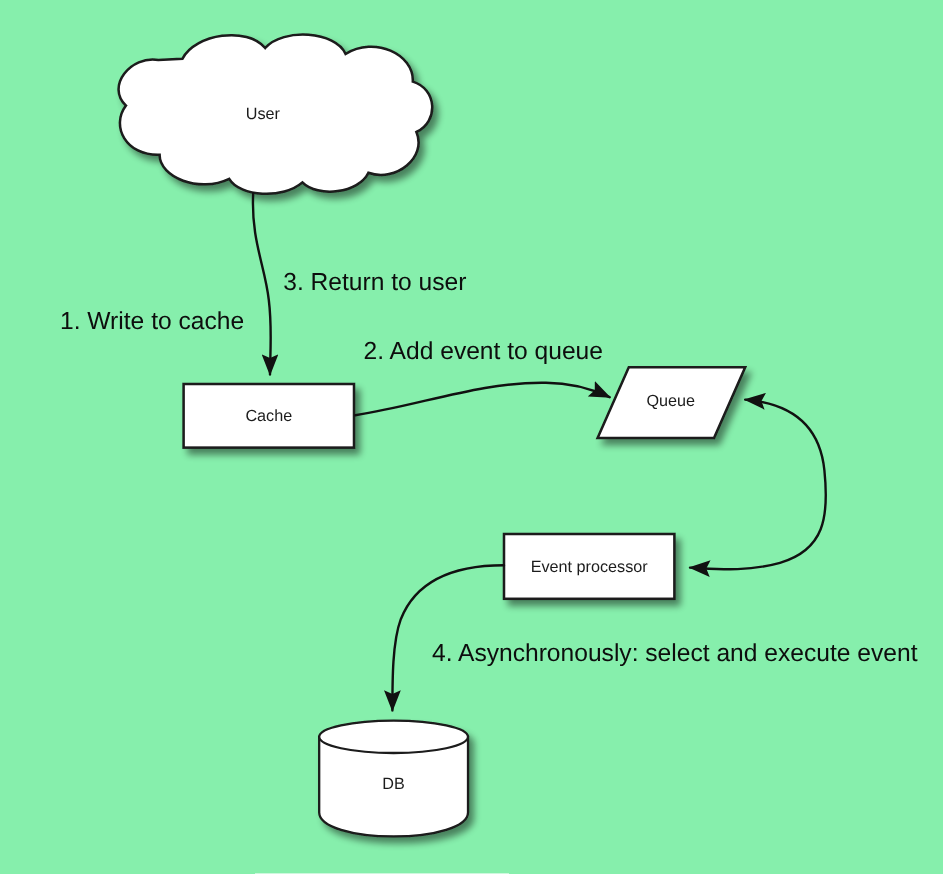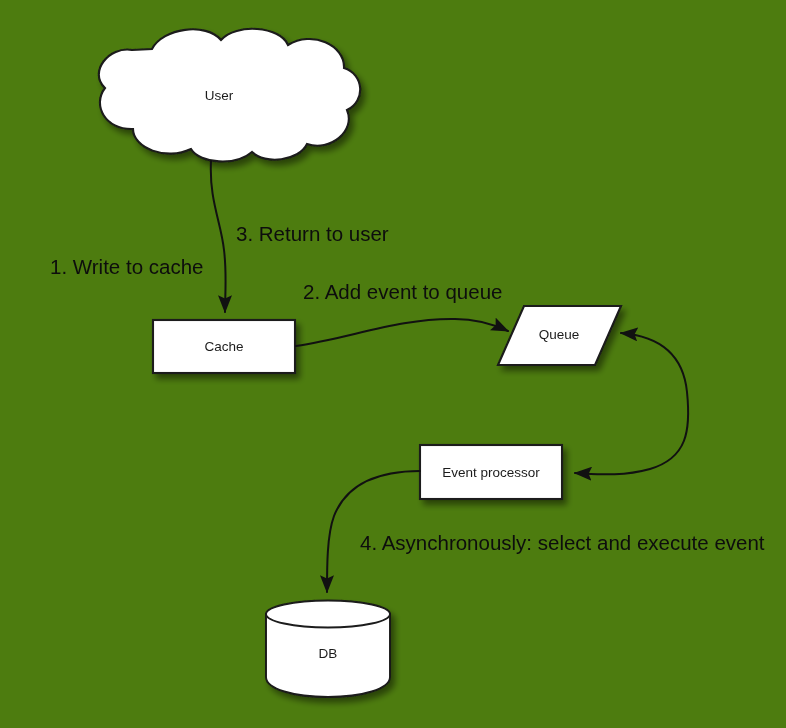--- a/index.html
+++ b/index.html
@@ -10,21 +10,21 @@
   body {
     width: 786px;
     height: 728px;
     font-family: "Liberation Sans", sans-serif;
     overflow: hidden;
   }
   #diagram-root {
     position: relative;
     width: 786px;
     height: 728px;
-    background: #4d7c0f;
+    background: #86efac;
   }
   svg#diagram-canvas {
     position: absolute;
     top: 0;
     left: 0;
     width: 786px;
     height: 728px;
     display: block;
   }
   .node-shape {

